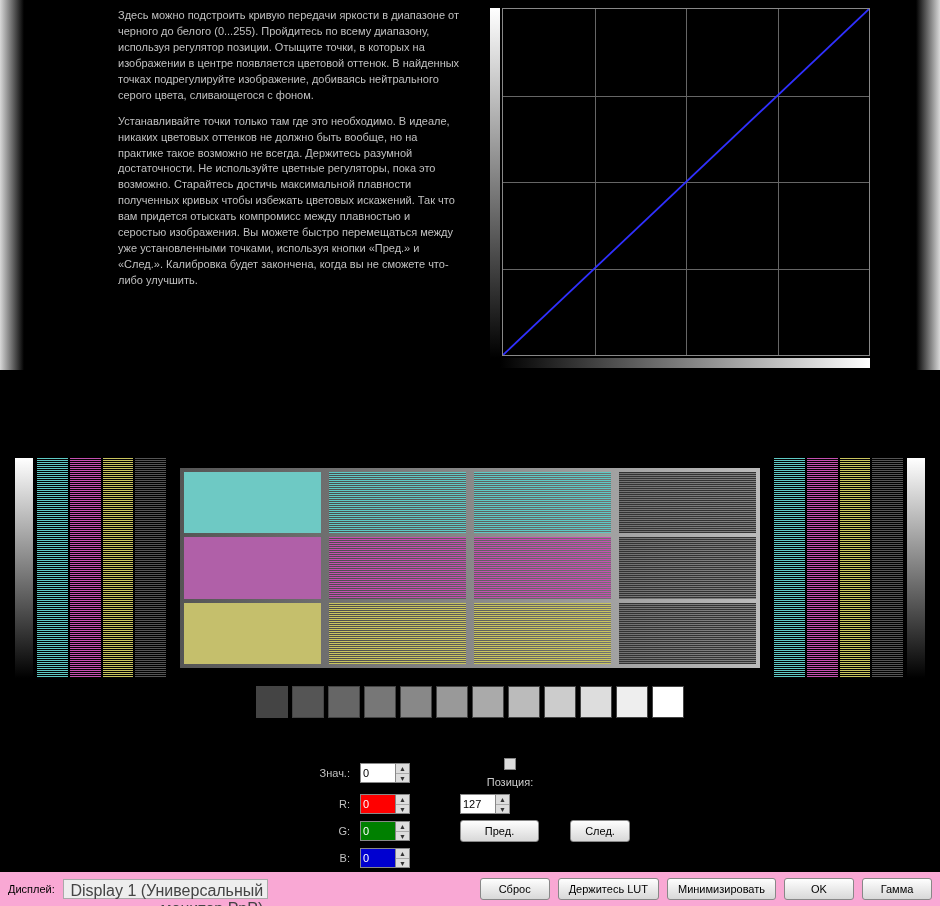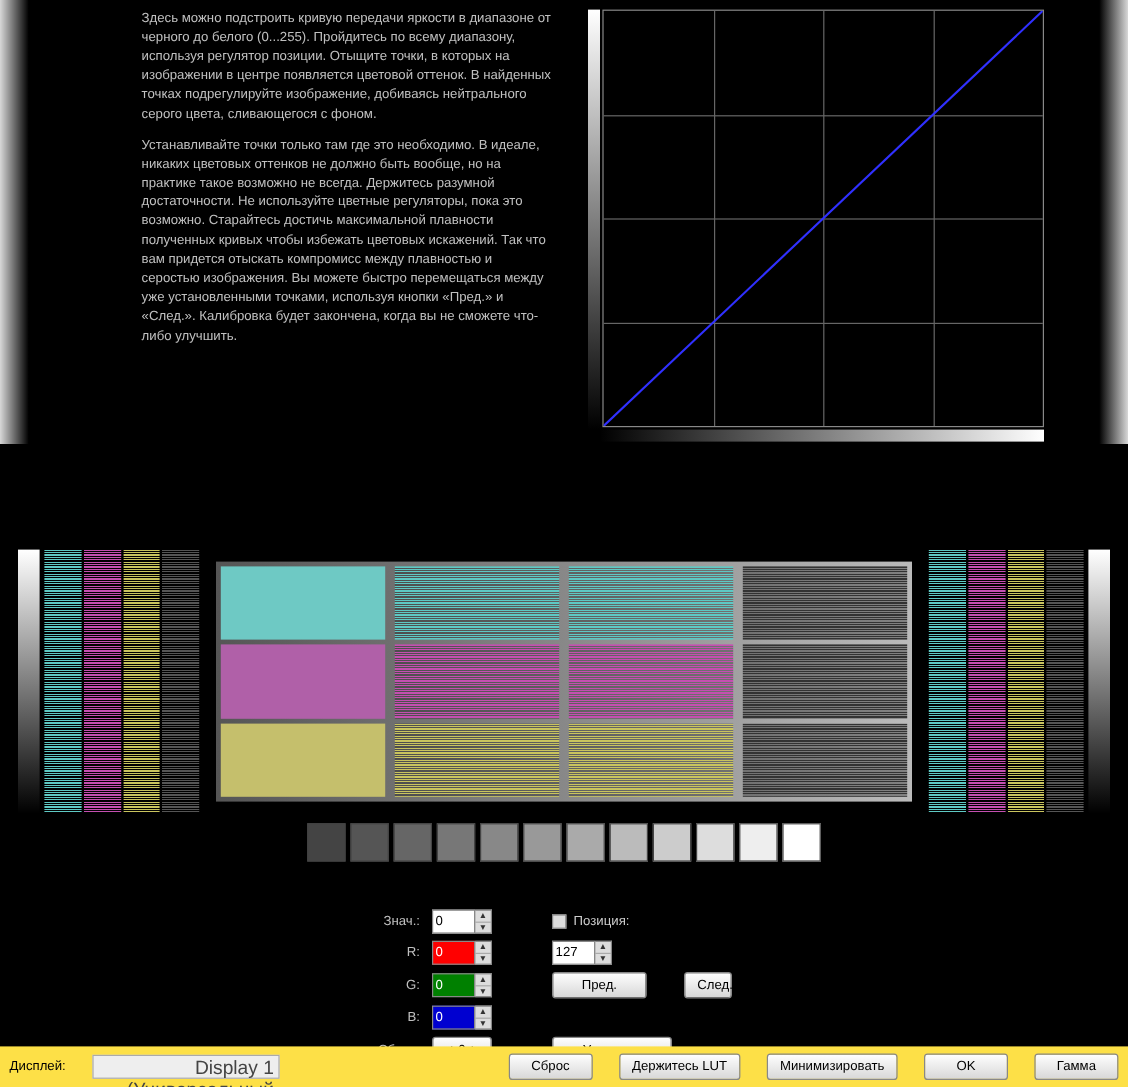--- a/index.html
+++ b/index.html
@@ -164,21 +164,21 @@
   flex:1;
   font-size:7px;
   text-align:center;
   line-height:9px;
   color:#333;
   cursor:pointer;
   border-bottom:1px solid #aaa;
 }
 .spin-btns div:last-child { border-bottom:none; }
 
-.checkbox-wrap { display:flex; align-items:center; gap:6px; }
+.checkbox-wrap { display:flex; align-items:center; gap:6px;flex-direction:column; }
 .checkbox-wrap .cb {
   width:12px; height:12px;
   background:#ddd;
   border:1px solid #888;
 }
 
 .btn {
   height:22px;
   background: linear-gradient(to bottom, #fefefe, #d8d8d8);
   border:1px solid #888;
@@ -214,22 +214,22 @@
 }
 .tab.active {
   background:#f8f8f8;
   position:relative;
   top:1px;
 }
 .footer {
   display:flex;
   align-items:center;
   padding:6px 8px;
-  gap:22px;
-  background:#fde047;
+  gap:8px;
+  background:#f9a8d4;
   color:#000;
 }
 .footer .display-select {
   flex:1;
   max-width:330px;
   height:20px;
   background:#eee;
   border:1px solid #aaa;
   padding:2px 4px;
   font-size:16px;
@@ -365,21 +365,21 @@
     <div class="ctrl-label">G:</div>
     <div class="spinner green">
       <input value="0" style="">
       <div class="spin-btns">
           <div>▲</div>
           <div>▼</div>
         </div>
     </div>
     <div></div>
     <button class="btn" style="width:79px">Пред.</button>
-    <button class="btn" style="width:40px">След.</button>
+    <button class="btn" style="width:60px">След.</button>
 
     <div class="ctrl-label">B:</div>
     <div class="spinner blue">
       <input value="0" style="">
       <div class="spin-btns">
           <div>▲</div>
           <div>▼</div>
         </div>
     </div>
     <div></div>

